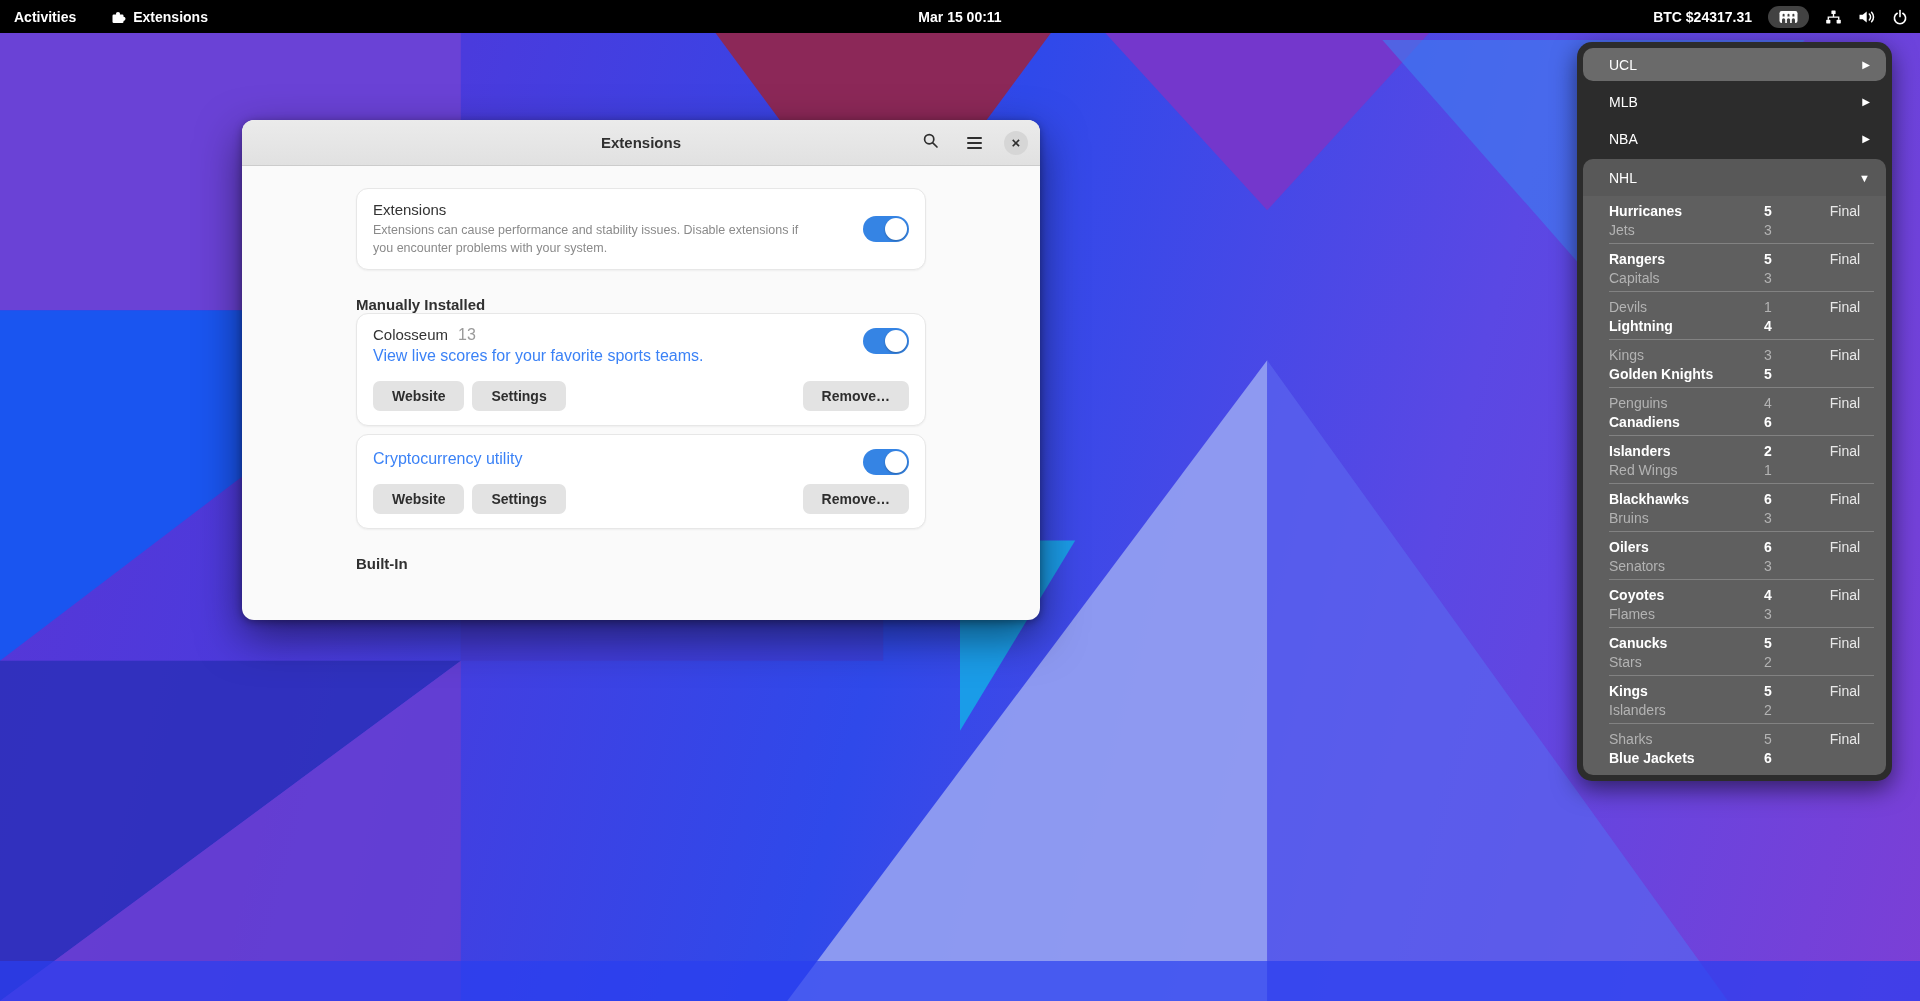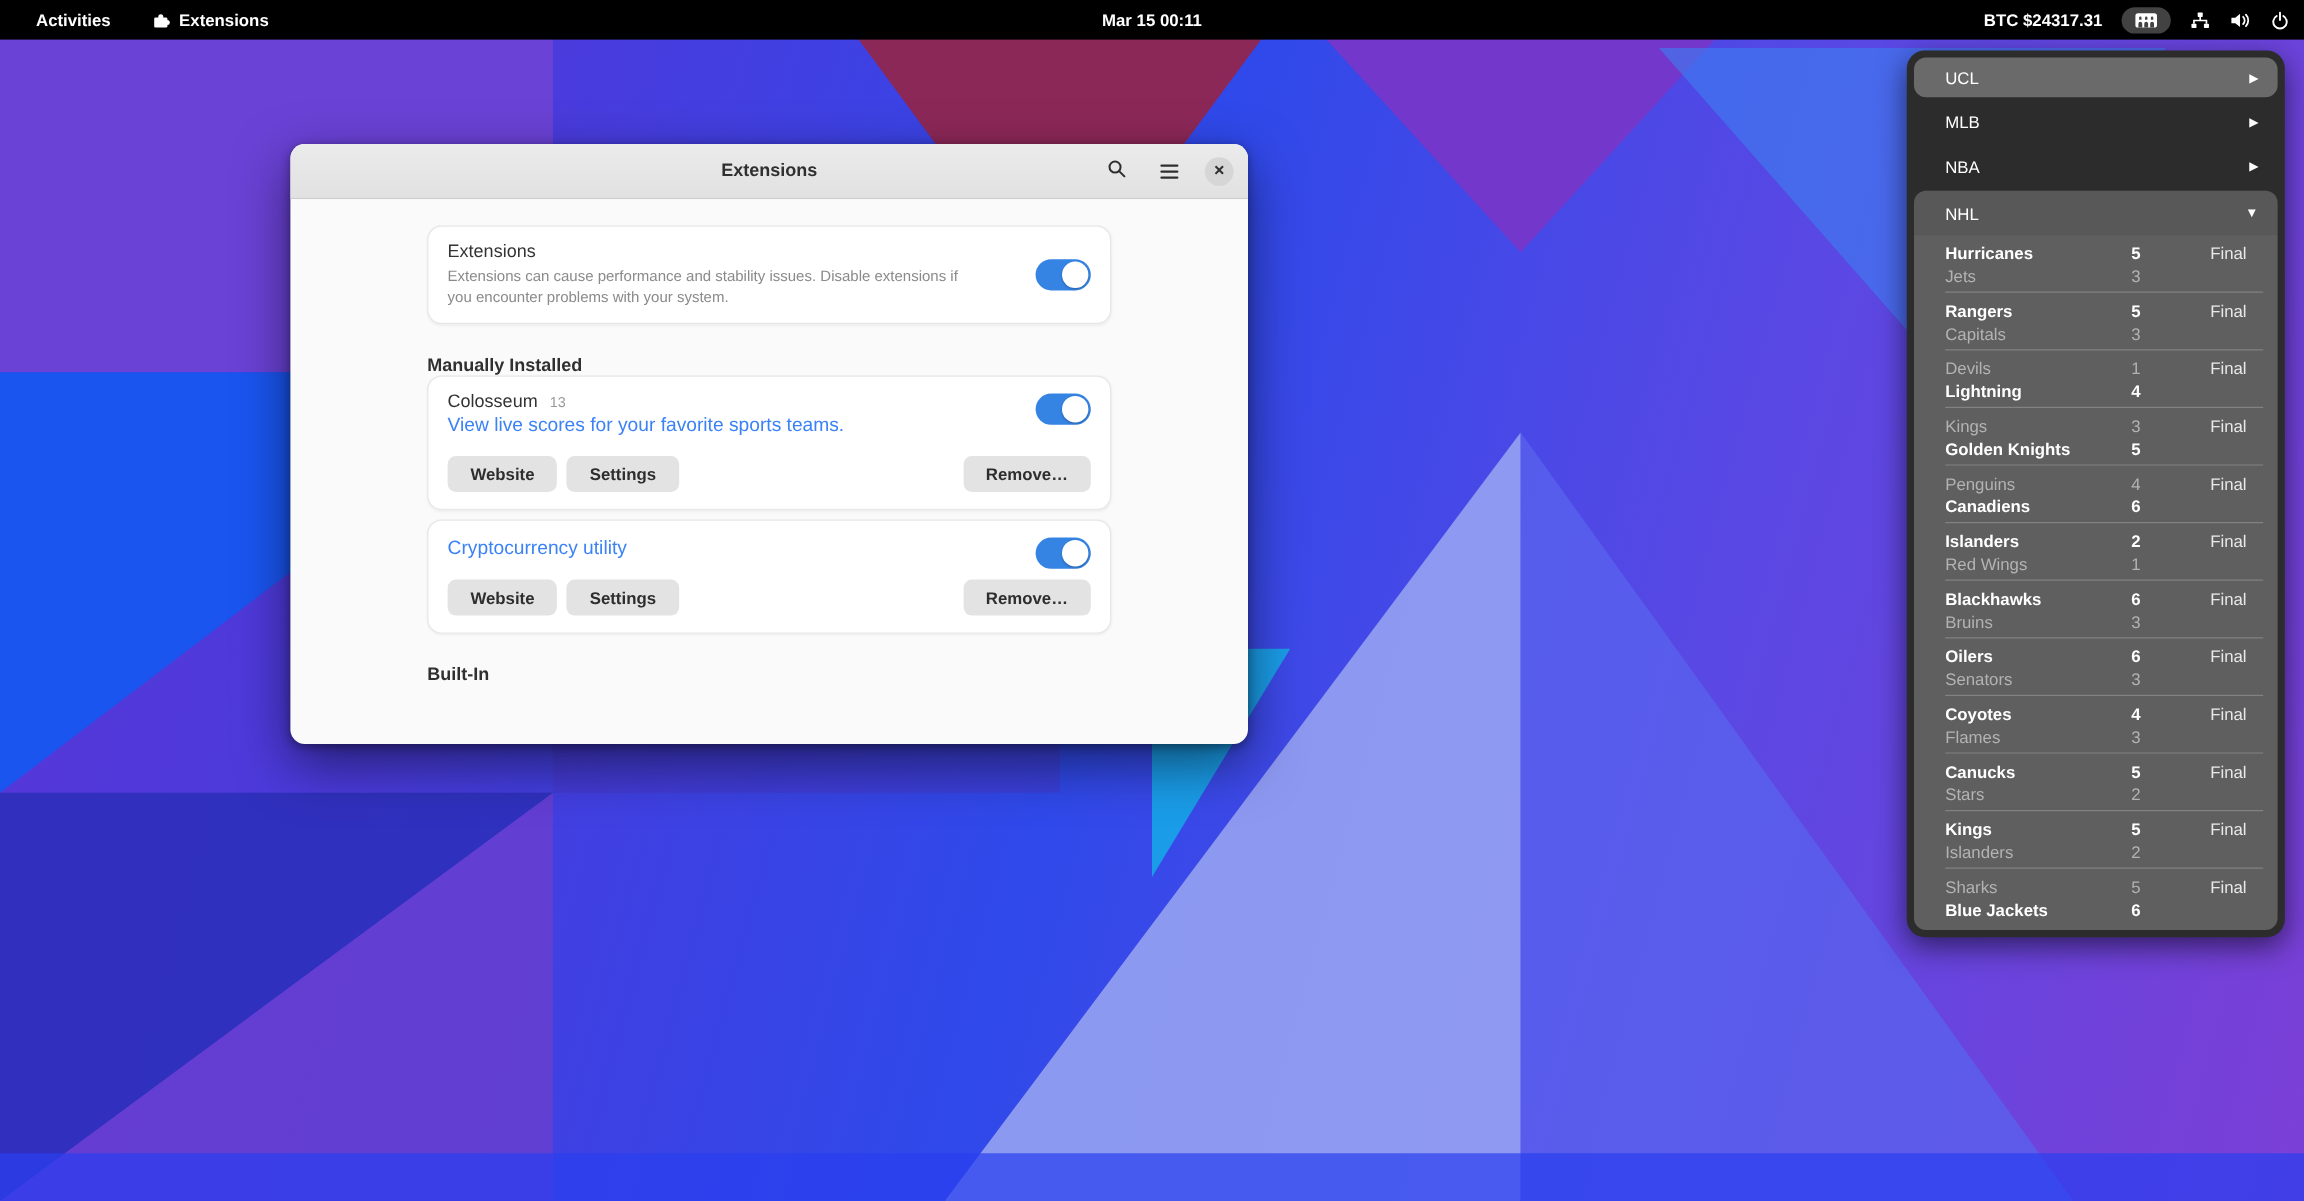--- a/index.html
+++ b/index.html
@@ -19,21 +19,21 @@
   .t7  { background:#17a5e8; clip-path:polygon(50% 54%,56% 54%,50% 73%); opacity:.9; }
   .t8  { background:#96a2f2; clip-path:polygon(66% 36%,66% 100%,41% 100%); opacity:.9; }
   .t9  { background:#5a63ee; clip-path:polygon(66% 36%,66% 100%,90% 100%); opacity:.75; }
   .t10 { background:#3f7bf0; clip-path:polygon(72% 4%,94% 4%,83% 28%); opacity:.65; }
   .t11 { background:#2a3ef0; clip-path:polygon(0% 96%,100% 96%,100% 100%,0% 100%); opacity:.7; }
   .t12 { background:#4636c8; clip-path:polygon(24% 31%,46% 31%,46% 66%,24% 66%); opacity:.45; }
 
   
   .topbar { position:absolute; top:0; left:0; width:100%; height:33px; background:#000;
     display:flex; align-items:center; color:#fff; font-size:14px; font-weight:700; z-index:50; }
-  .tb-left { display:flex; align-items:center; gap:34px; padding-left:30px; }
+  .tb-left { display:flex; align-items:center; gap:34px; padding-left:14px; }
   .tb-item { display:flex; align-items:center; gap:7px; cursor:pointer; }
   .tb-center { position:absolute; left:50%; top:0; transform:translateX(-50%); height:33px; display:flex; align-items:center; }
   .tb-right { margin-left:auto; display:flex; align-items:center; gap:16px; padding-right:12px; }
   .tb-pill { background:#424242; border-radius:13px; padding:4px 11px; display:flex; align-items:center; }
   .tb-icon { display:flex; align-items:center; }
 
   
   .window { position:absolute; left:242px; top:120px; width:798px; height:500px;
     border-radius:12px; background:#fafafa; box-shadow:0 16px 44px rgba(0,0,0,.5), 0 2px 8px rgba(0,0,0,.35); z-index:20; }
   .titlebar { position:relative; height:46px; background:linear-gradient(#ebebeb,#e1e1e1);
@@ -55,29 +55,29 @@
   .switch { width:46px; height:26px; border-radius:13px; background:#3584e4; position:relative; flex:none; cursor:pointer; }
   .switch::after { content:""; position:absolute; top:2px; right:2px; width:22px; height:22px; border-radius:50%; background:#fff;
     box-shadow:0 1px 2px rgba(0,0,0,.25); }
 
   .section-heading { font-size:15px; font-weight:700; color:#303030; margin-top:26px; }
   .section-hint { font-size:13.5px; color:#8a8a8a; margin-top:8px; margin-bottom:14px; }
   .section-hint a { color:#1b6acb; text-decoration:underline; cursor:pointer; }
 
   .ext-card { position:relative; padding:12px 16px 14px; margin-bottom:8px; }
   .ext-name-row { display:flex; align-items:baseline; gap:10px; }
-  .ext-version { font-size:12px; color:#9a9a9a; }
+  .ext-version { font-size:16px; color:#9a9a9a; }
   .ext-desc { font-size:16px; color:#3b82f6; margin-top:3px; }
   .ext-switch { position:absolute; top:14px; right:16px; }
   .btn-row { display:flex; gap:8px; margin-top:16px; }
   .btn { background:#e3e3e3; border-radius:7px; padding:7px 19px; font-size:14px; font-weight:700; color:#2e2e2e; cursor:pointer; }
   .btn.remove { margin-left:auto; }
 
   
-  .panel { position:absolute; top:42px; right:16px; width:315px; background:#2c2c2c; border-radius:15px;
+  .panel { position:absolute; top:42px; right:28px; width:315px; background:#2c2c2c; border-radius:15px;
     padding:6px; box-shadow:0 8px 24px rgba(0,0,0,.55); z-index:40; color:#fff; }
   .league-item { height:33px; margin-bottom:4px; border-radius:10px; display:flex; align-items:center;
     padding:0 16px 0 26px; font-size:14px; cursor:pointer; }
   .league-item.highlight { background:#6a6a6a; }
   .chev { margin-left:auto; font-size:10px; color:#fff; }
   .league-section { background:#5f5f5f; border-radius:10px; overflow:hidden; }
   .league-header { height:37px; display:flex; align-items:center; padding:0 16px 0 26px; font-size:14px;
     background:rgba(0,0,0,.07); cursor:pointer; }
   .chev-down { margin-left:auto; font-size:11px; }
   .games { padding:0 12px 4px 26px; }

